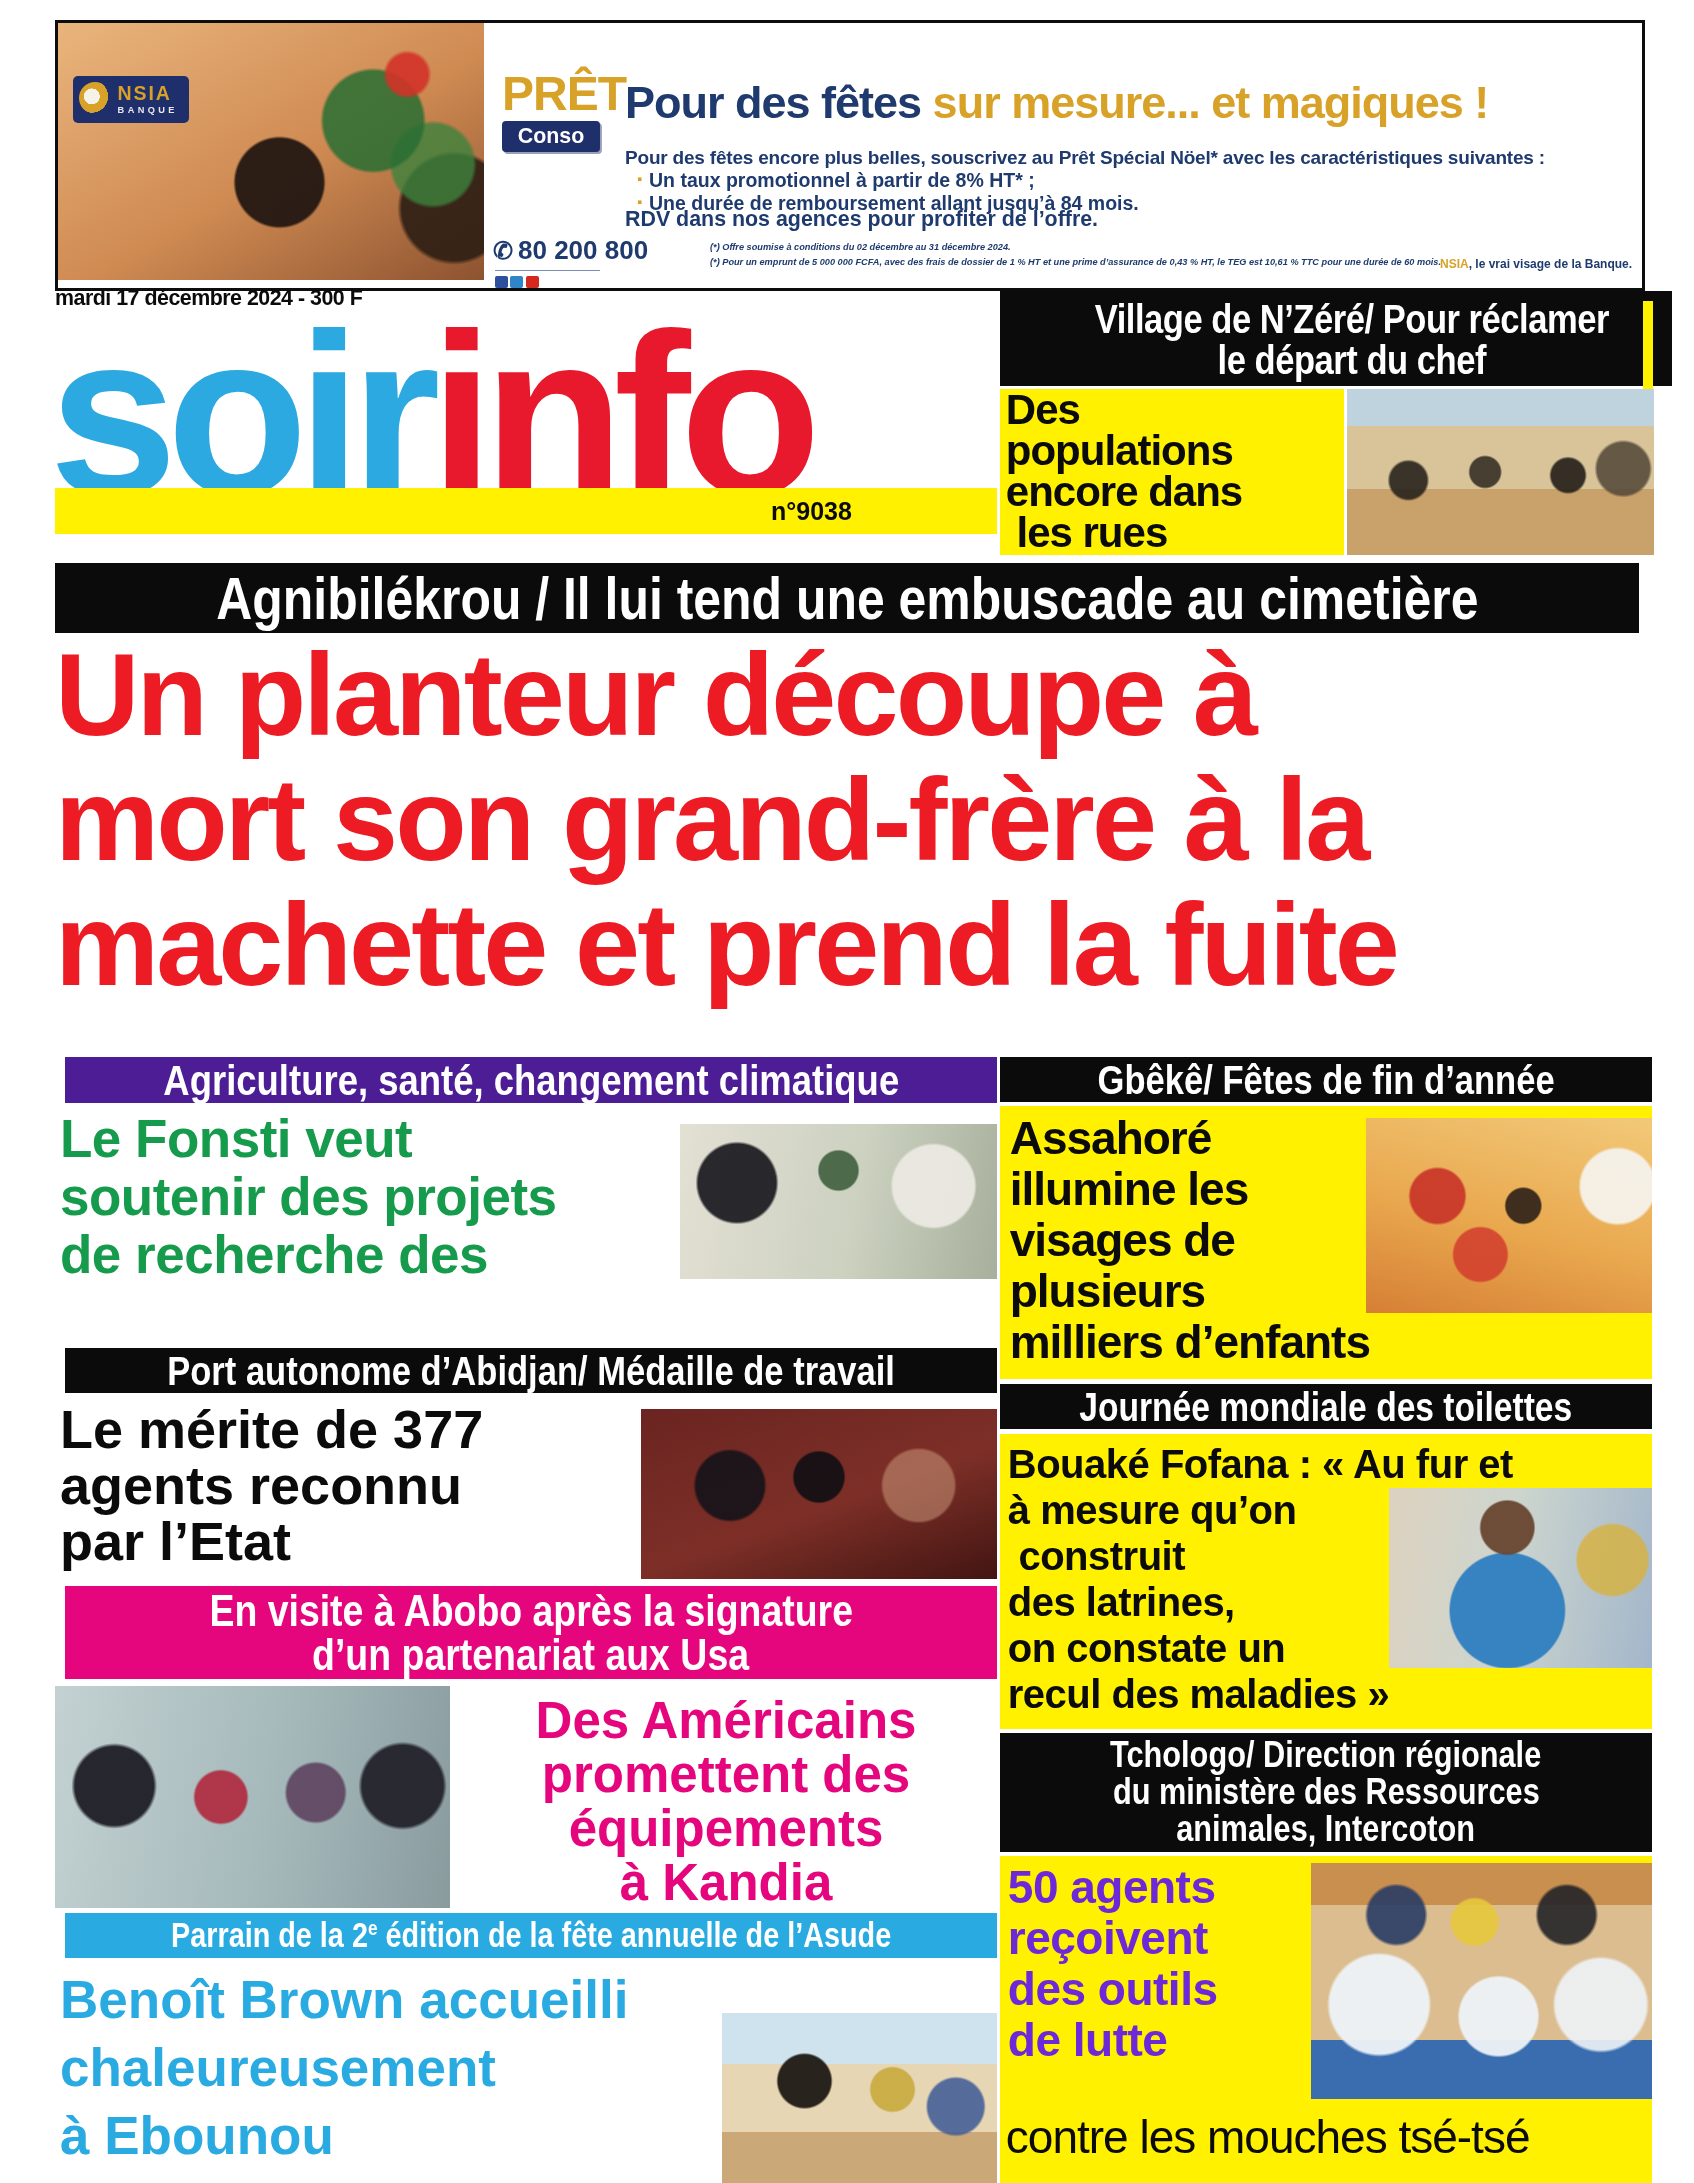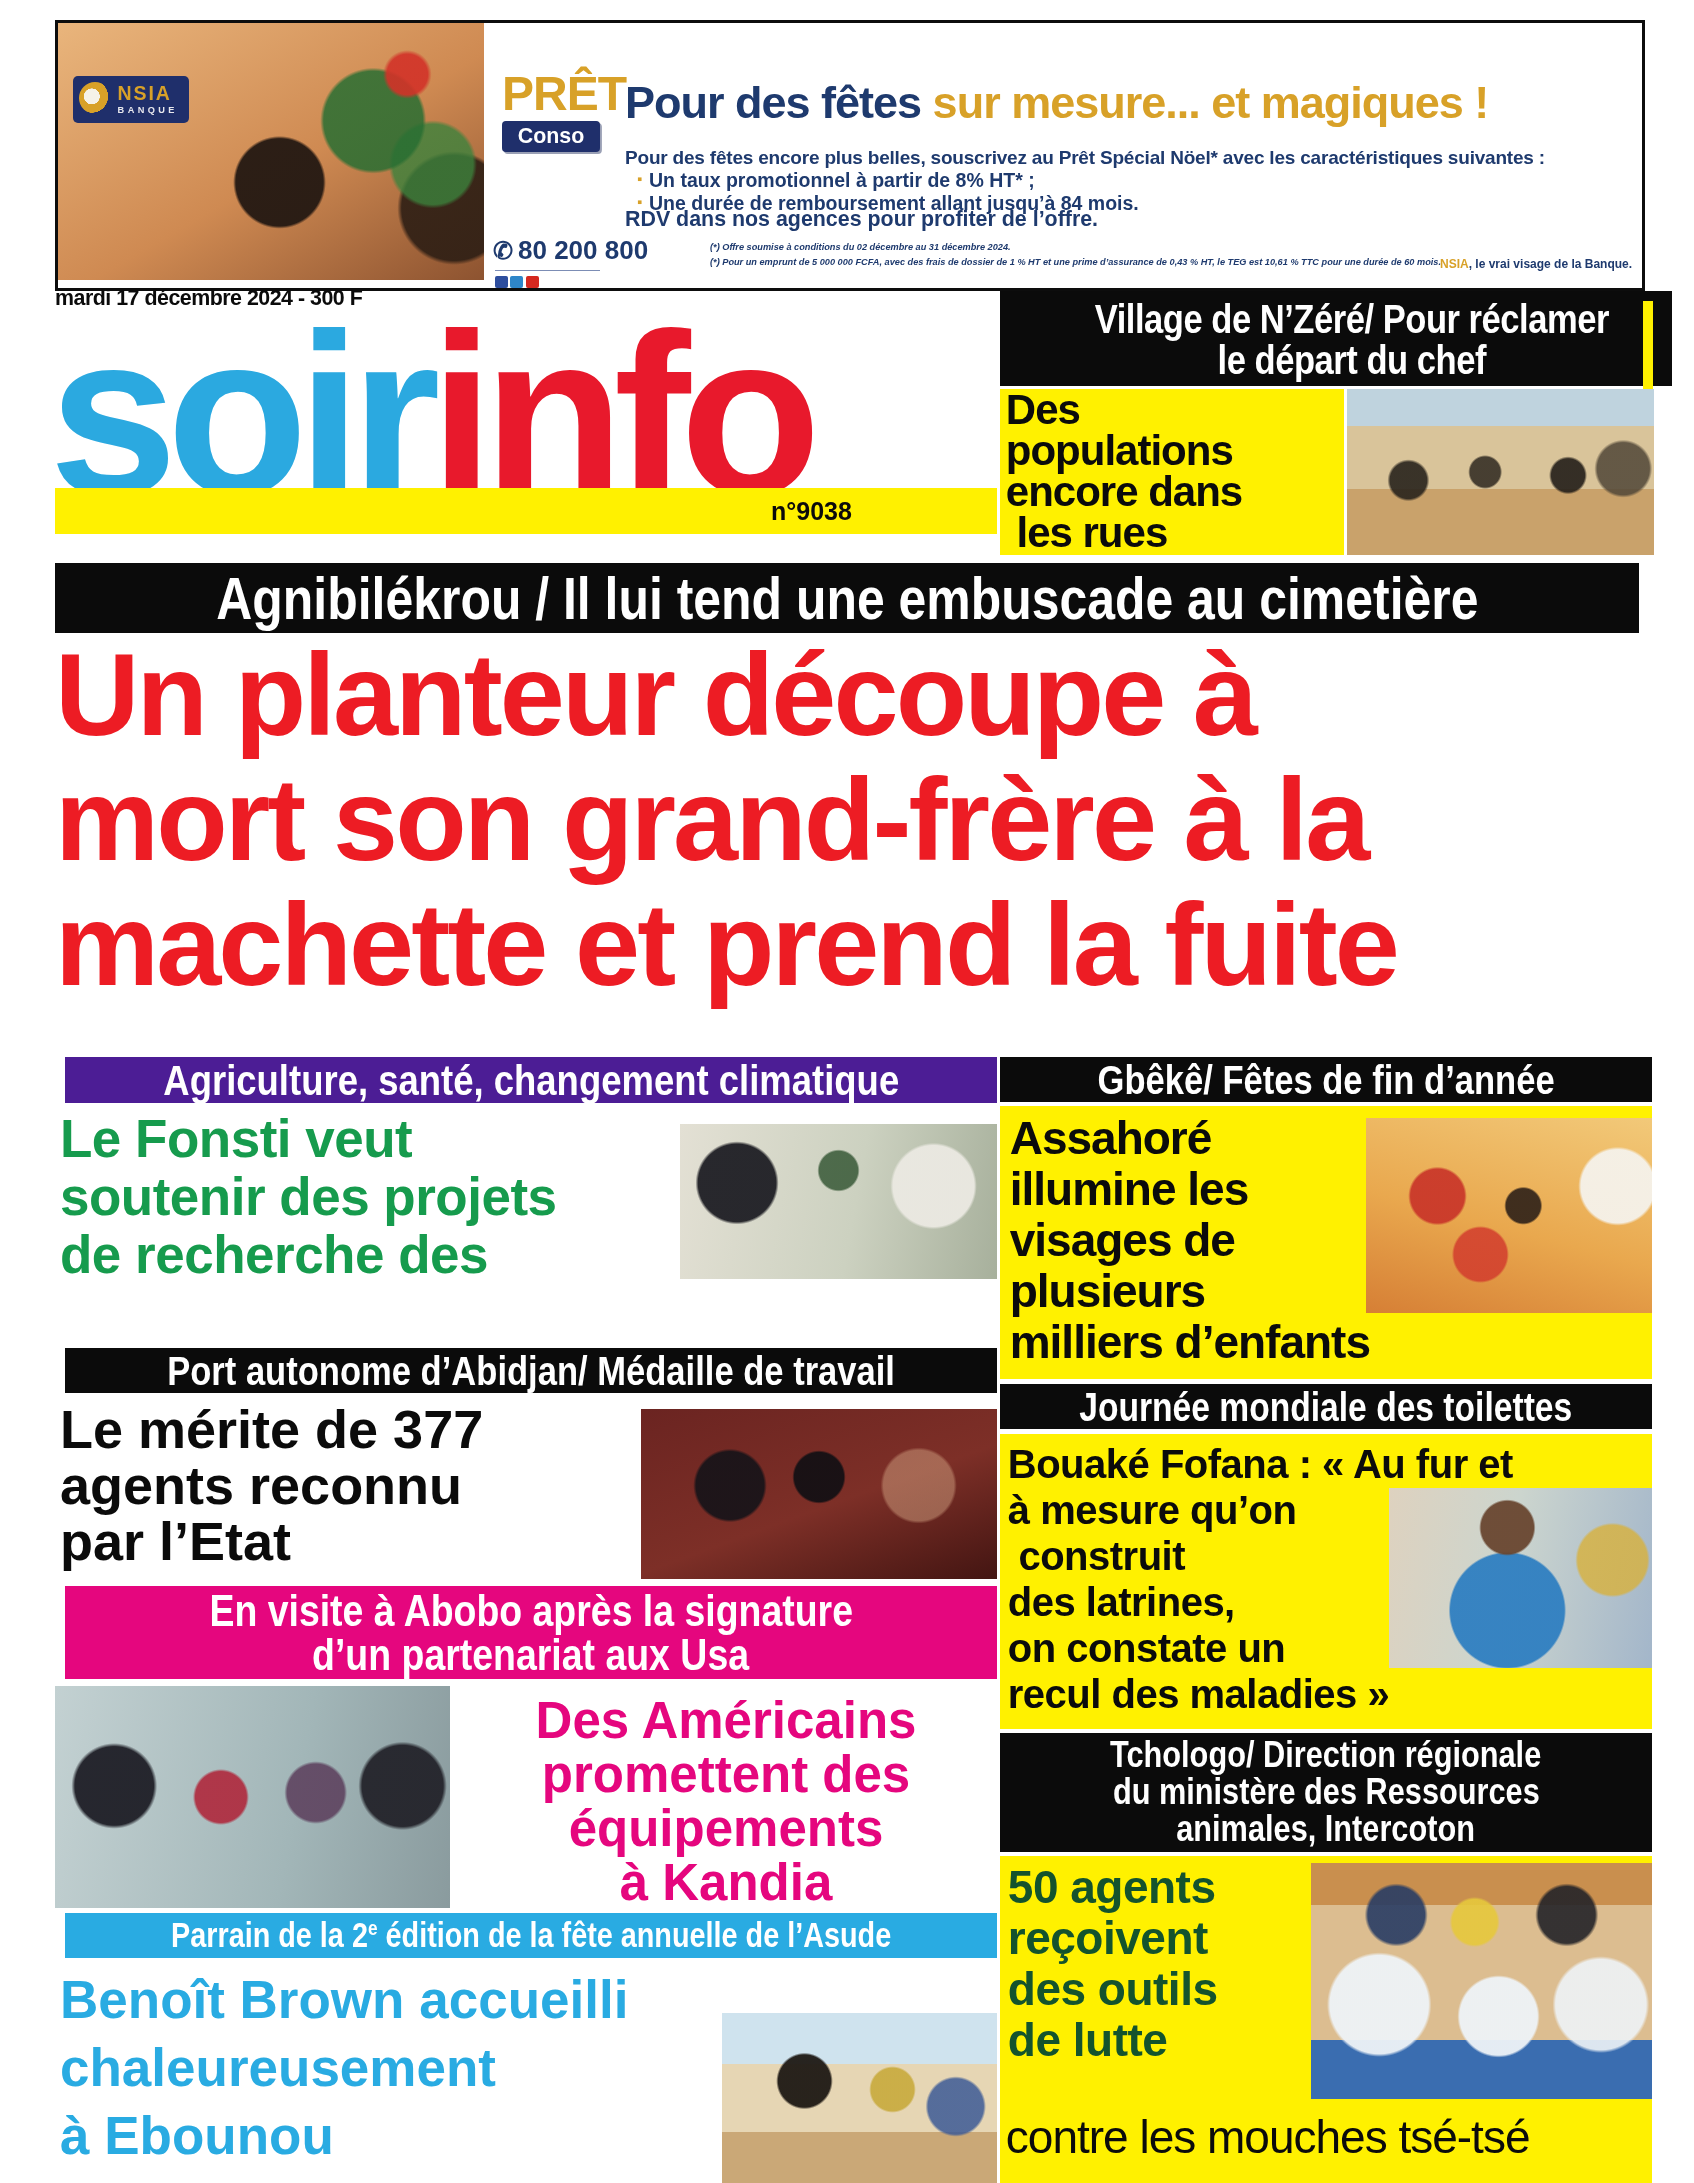--- a/index.html
+++ b/index.html
@@ -135,21 +135,21 @@
   .ph-toilettes{position:absolute;left:389px;top:54px;width:263px;height:180px;
     background:
       radial-gradient(circle at 45% 22%, rgba(105,70,48,.95) 0 13%, transparent 14%),
       radial-gradient(circle at 45% 68%, rgba(47,127,193,.95) 0 30%, transparent 31%),
       radial-gradient(circle at 85% 40%, rgba(216,177,60,.8) 0 14%, transparent 15%),
       linear-gradient(100deg,#ded2bf,#ccd5ce 45%,#a3b6ca);}
   #tsetse-strip{left:1000px;top:1733px;width:652px;height:119px;}
   #tsetse-strip .t{font-size:32px;line-height:37px;}
   #tsetse-block{left:1000px;top:1856px;width:652px;height:327px;background:#FFF100;}
   #tsetse-block .txt{position:absolute;left:7.8px;top:5.8px;}
-  #tsetse-block .hl{font-size:46px;line-height:51px;letter-spacing:-0.5px;color:#14532d;}
+  #tsetse-block .hl{font-size:46px;line-height:51px;letter-spacing:-0.5px;color:#6d28d9;}
   #tsetse-last{position:absolute;left:5.8px;top:254px;font-size:46px;font-weight:normal;letter-spacing:-1px;white-space:pre;color:#0b0b0b;}
   .ph-tsetse{position:absolute;left:311px;top:6.8px;width:341px;height:236px;
     background:
       radial-gradient(circle at 20% 60%, rgba(238,243,247,.95) 0 16%, transparent 17%),
       radial-gradient(circle at 55% 65%, rgba(238,243,247,.95) 0 16%, transparent 17%),
       radial-gradient(circle at 85% 60%, rgba(238,243,247,.9) 0 14%, transparent 15%),
       radial-gradient(circle at 48% 25%, rgba(230,200,60,.9) 0 9%, transparent 10%),
       radial-gradient(circle at 25% 22%, rgba(40,60,100,.9) 0 9%, transparent 10%),
       radial-gradient(circle at 75% 22%, rgba(35,35,40,.9) 0 9%, transparent 10%),
       linear-gradient(#c98f4e 0 18%, #dcbd90 18% 75%, #3a6db0 75%);}

